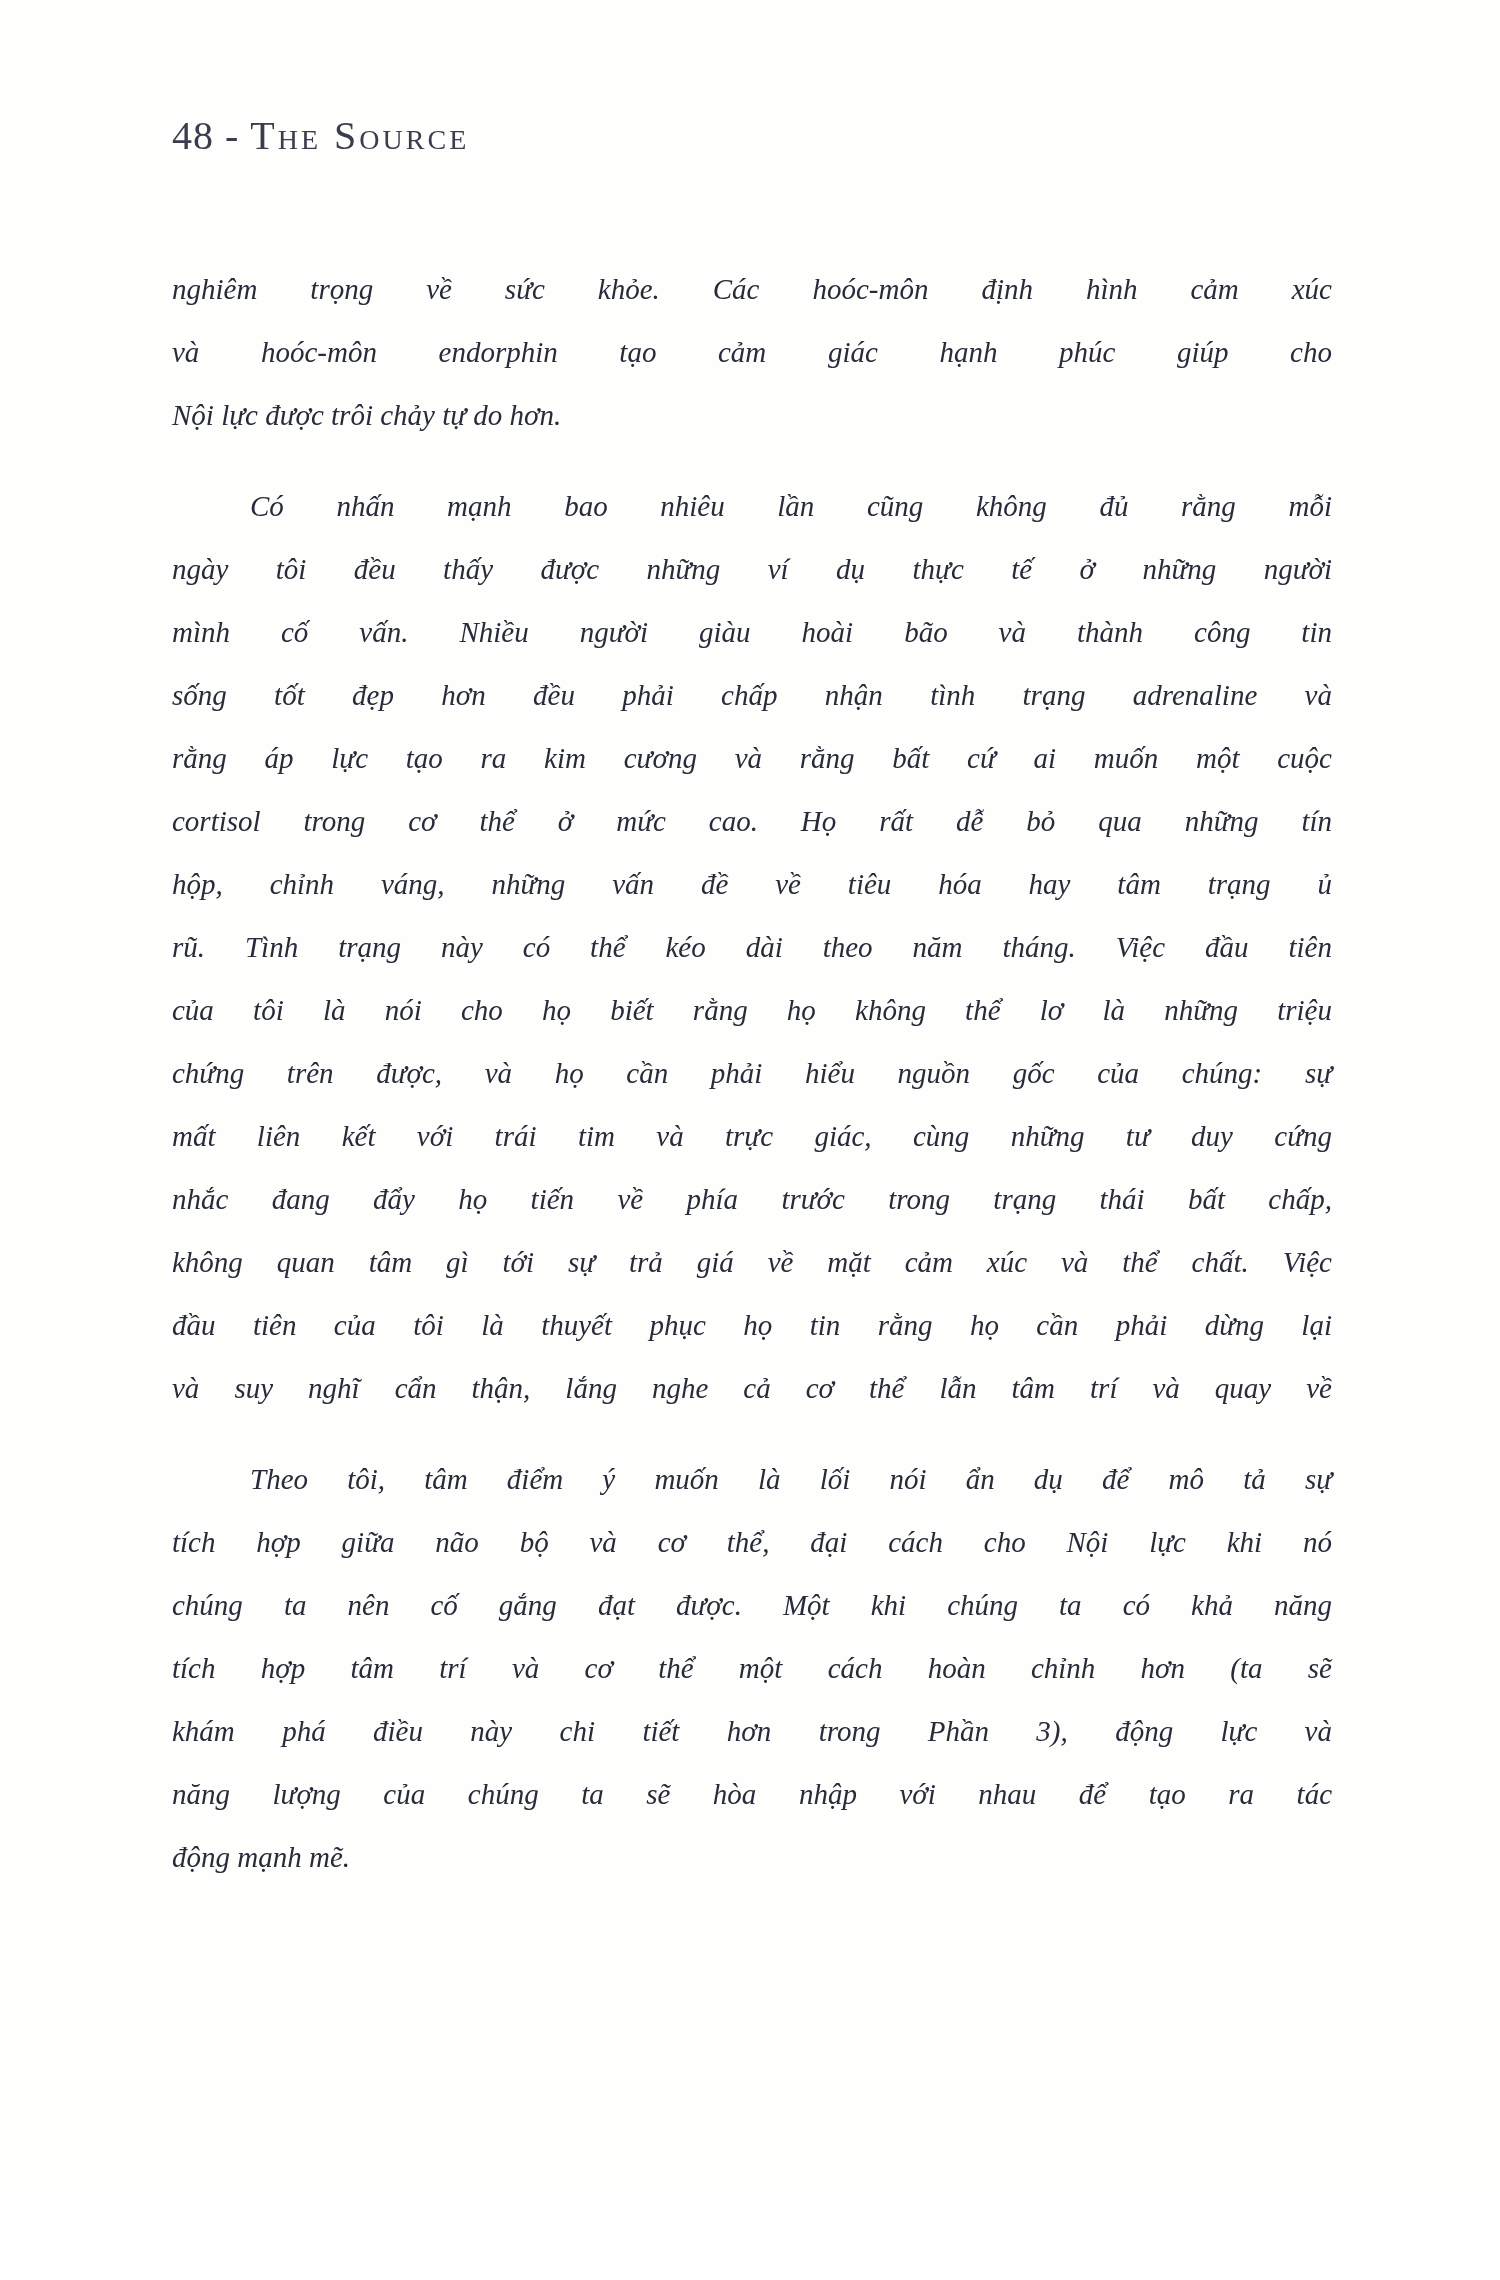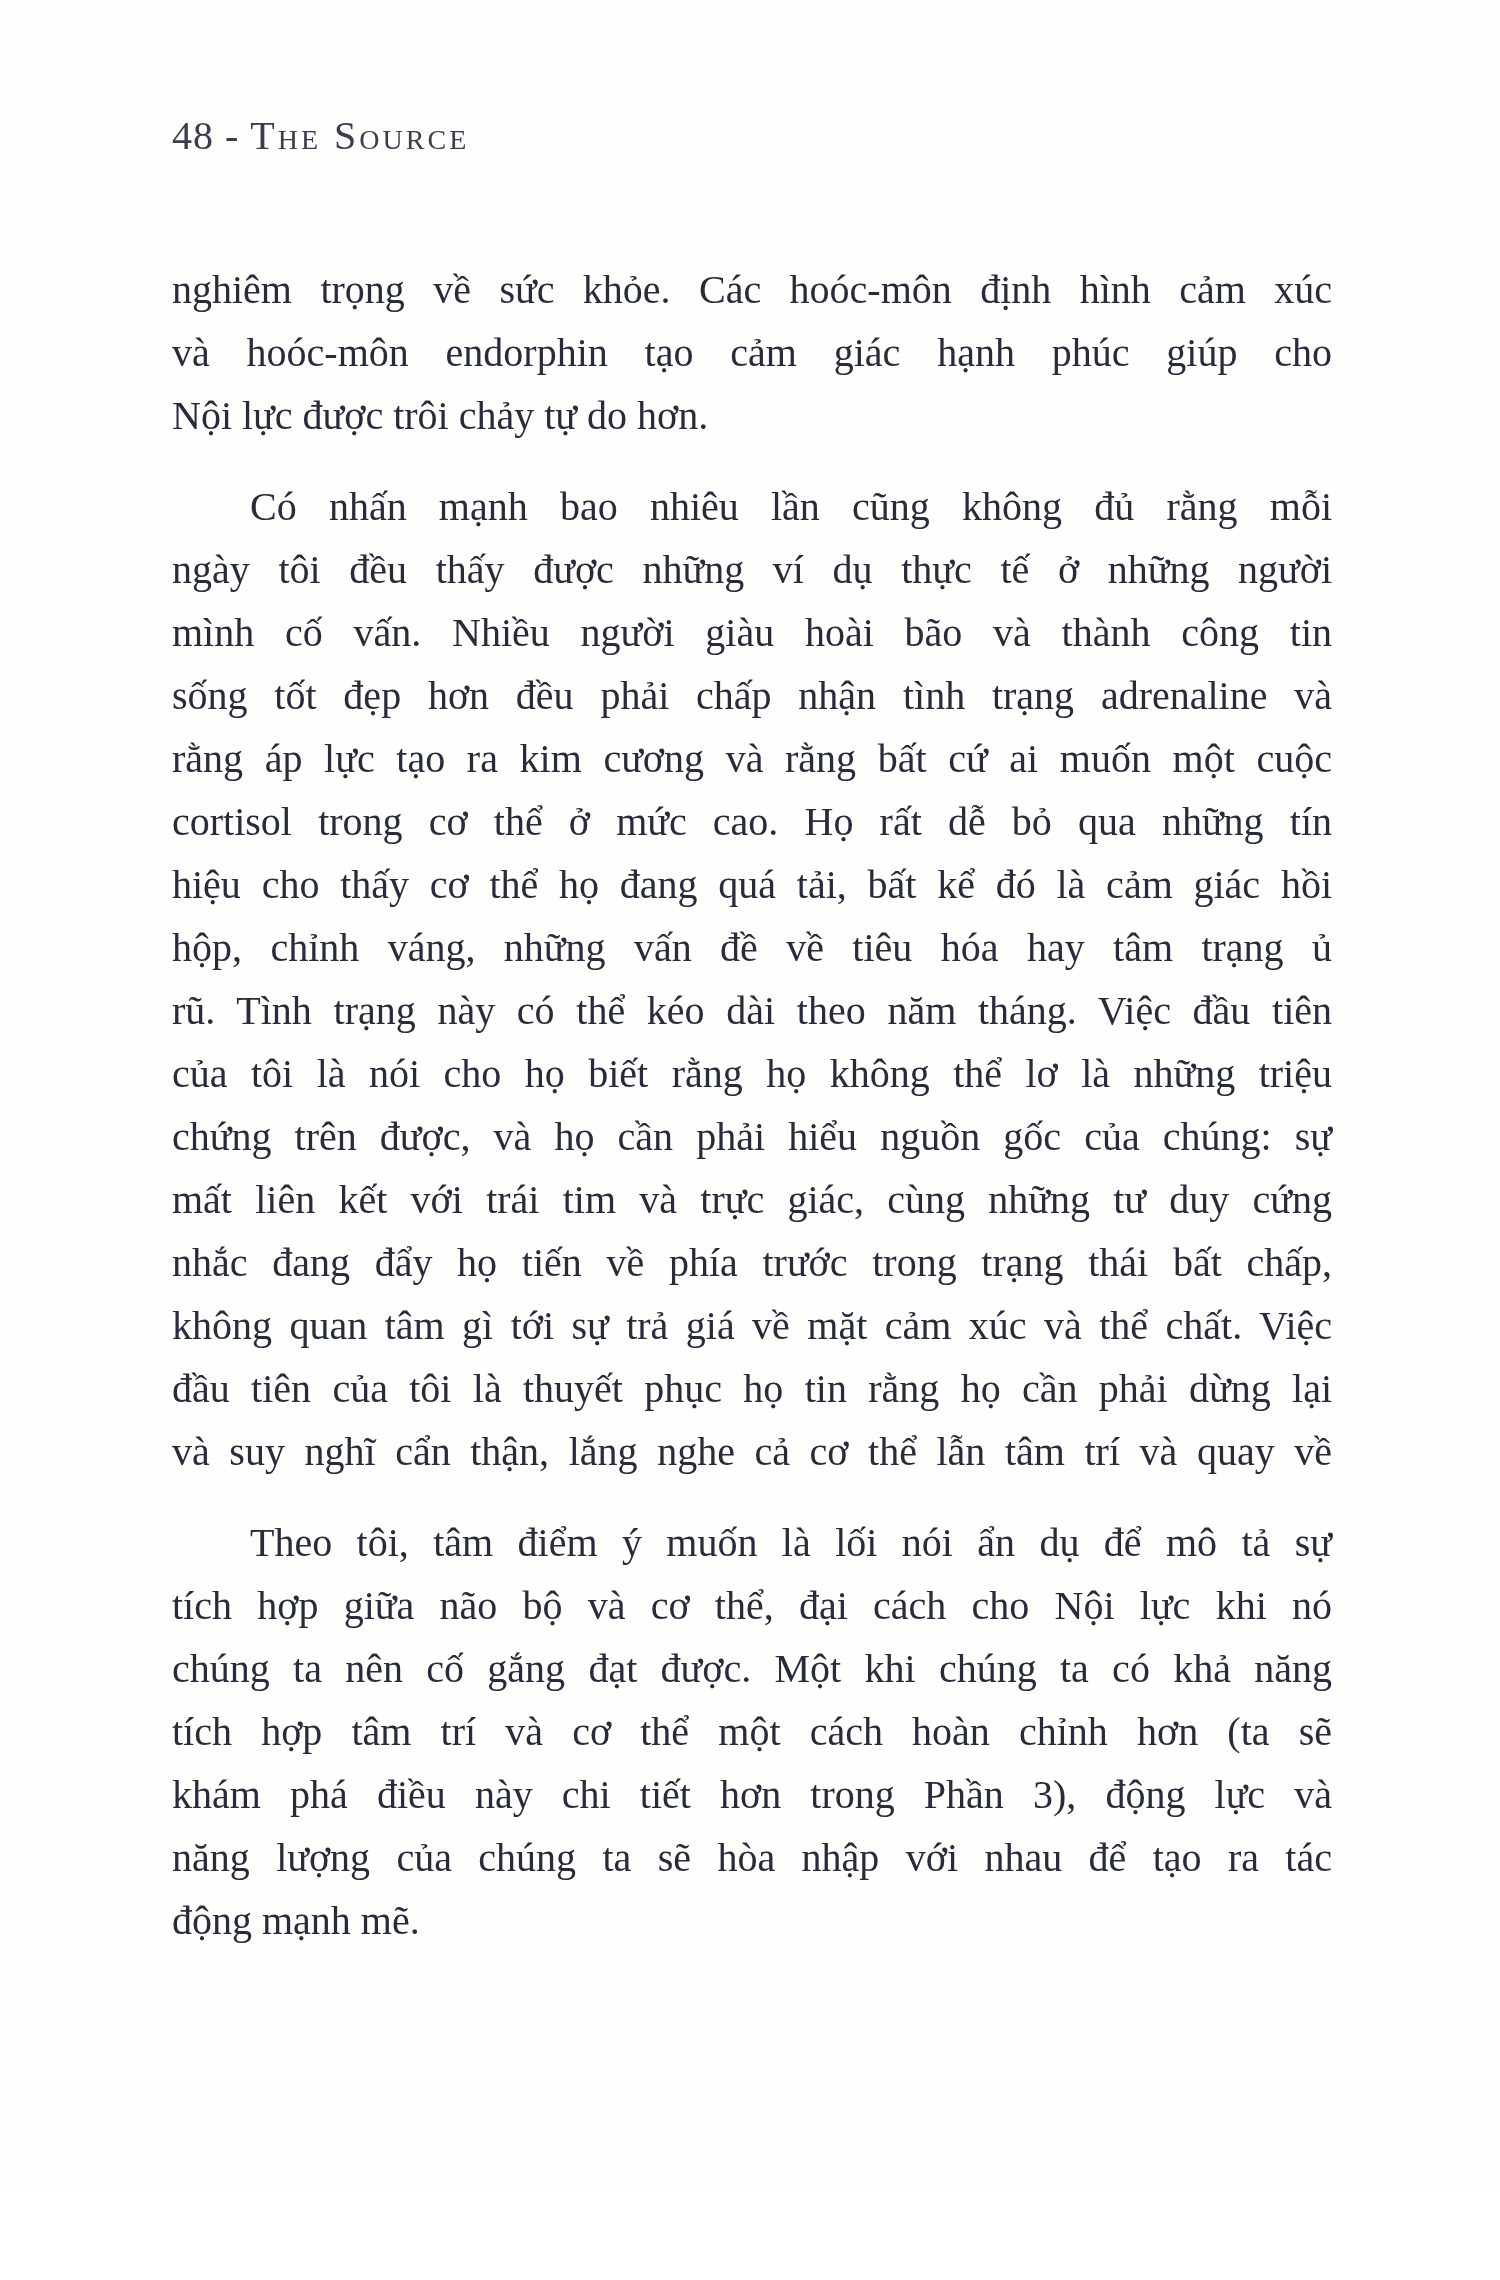--- a/index.html
+++ b/index.html
@@ -27,23 +27,24 @@
   }
   .running-header .book-title {
     font-variant: small-caps;
     letter-spacing: 3px;
   }
   .text-block {
     position: absolute;
     left: 172px;
     top: 258px;
     width: 1160px;
-    font-size: 40px;
+    font-size: 29px;
     line-height: 63px;
     color: #272b3a;
+    font-style: italic;
   }
   .paragraph {
     margin: 0 0 28px 0;
   }
   .paragraph:last-child {
     margin-bottom: 0;
   }
   .line {
     text-align: justify;
     text-align-last: justify;
@@ -76,21 +77,20 @@
         <div class="line">và hoóc-môn endorphin tạo cảm giác hạnh phúc giúp cho</div>
         <div class="line last">Nội lực được trôi chảy tự do hơn.</div>
       </div>
       <div class="paragraph indent">
         <div class="line">Có nhấn mạnh bao nhiêu lần cũng không đủ rằng mỗi</div>
         <div class="line">ngày tôi đều thấy được những ví dụ thực tế ở những người</div>
         <div class="line">mình cố vấn. Nhiều người giàu hoài bão và thành công tin</div>
         <div class="line">sống tốt đẹp hơn đều phải chấp nhận tình trạng adrenaline và</div>
         <div class="line">rằng áp lực tạo ra kim cương và rằng bất cứ ai muốn một cuộc</div>
         <div class="line">cortisol trong cơ thể ở mức cao. Họ rất dễ bỏ qua những tín</div>
-        <div class="line">hiệu cho thấy cơ thể họ đang quá tải, bất kể đó là cảm giác hồi</div>
         <div class="line">hộp, chỉnh váng, những vấn đề về tiêu hóa hay tâm trạng ủ</div>
         <div class="line">rũ. Tình trạng này có thể kéo dài theo năm tháng. Việc đầu tiên</div>
         <div class="line">của tôi là nói cho họ biết rằng họ không thể lơ là những triệu</div>
         <div class="line">chứng trên được, và họ cần phải hiểu nguồn gốc của chúng: sự</div>
         <div class="line">mất liên kết với trái tim và trực giác, cùng những tư duy cứng</div>
         <div class="line">nhắc đang đẩy họ tiến về phía trước trong trạng thái bất chấp,</div>
         <div class="line">không quan tâm gì tới sự trả giá về mặt cảm xúc và thể chất. Việc</div>
         <div class="line">đầu tiên của tôi là thuyết phục họ tin rằng họ cần phải dừng lại</div>
         <div class="line">và suy nghĩ cẩn thận, lắng nghe cả cơ thể lẫn tâm trí và quay về</div>
       </div>

